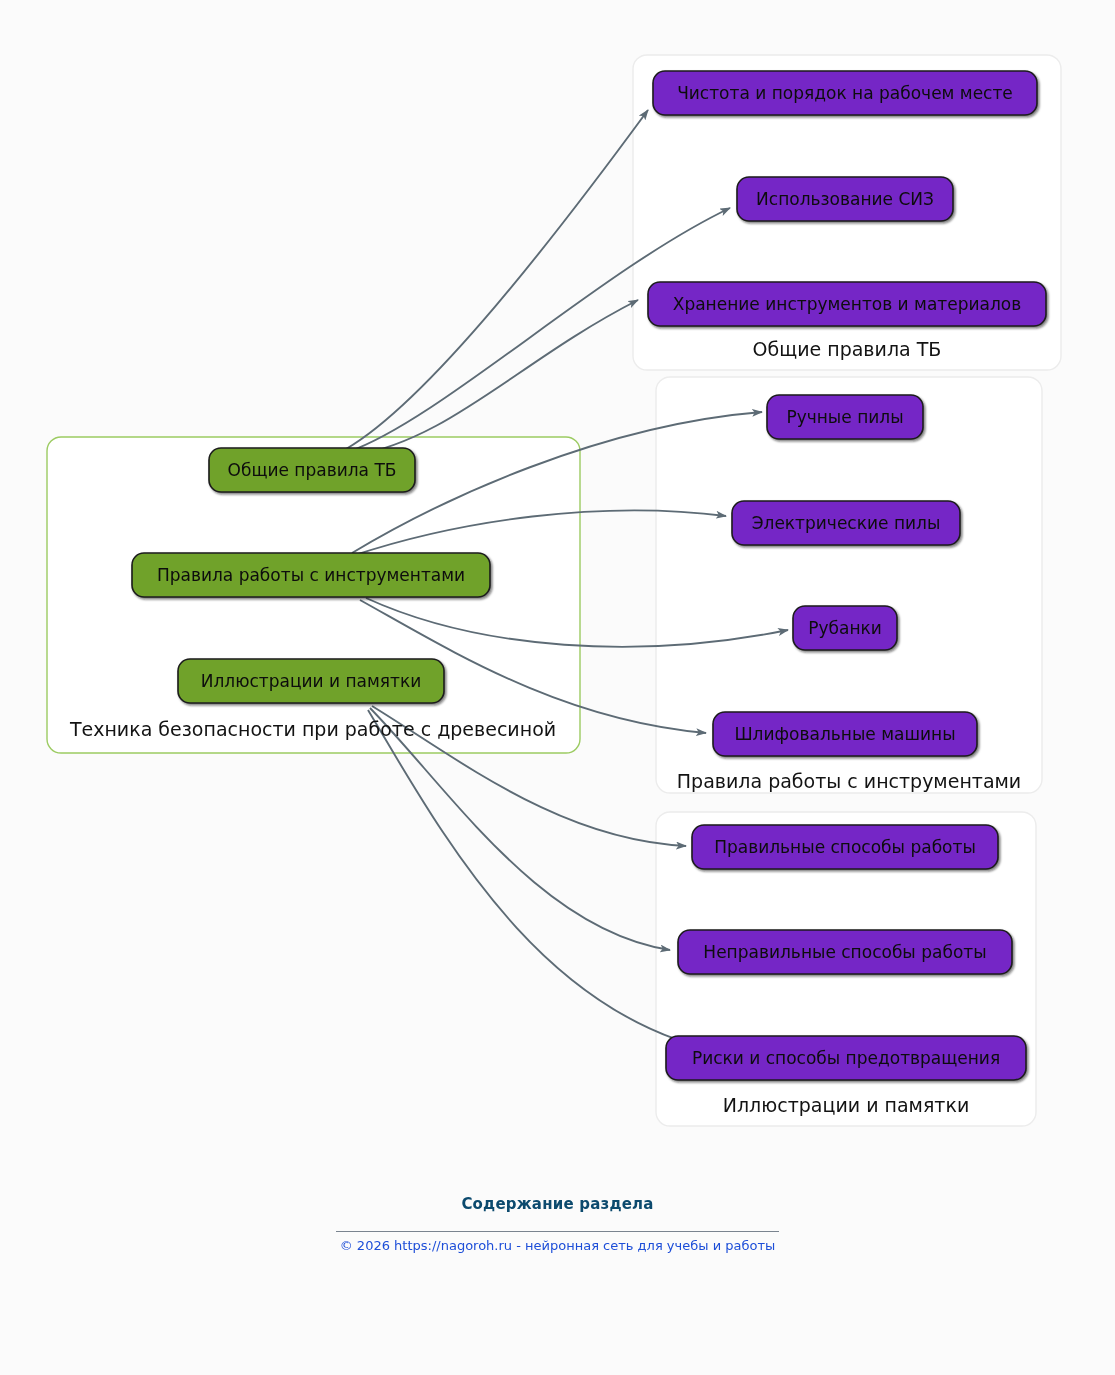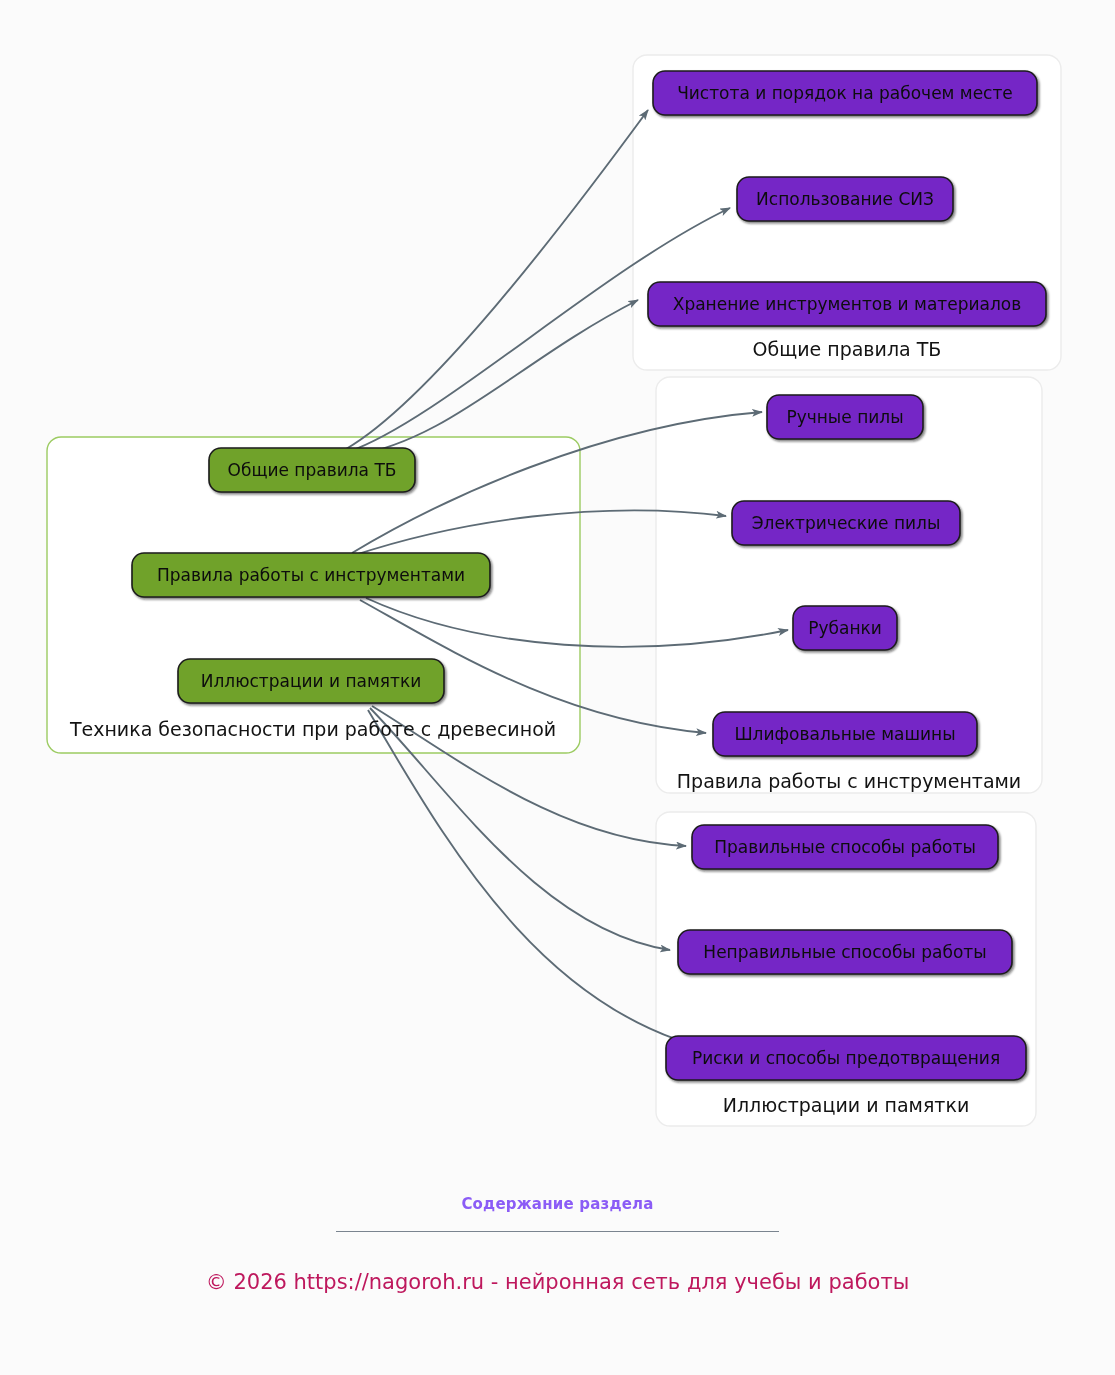--- a/index.html
+++ b/index.html
@@ -70,34 +70,34 @@
     position: absolute;
     left: 0;
     top: 1195px;
     width: 1115px;
     text-align: center;
   }
   .footer-title {
     font-family: "DejaVu Sans", "Liberation Sans", sans-serif;
     font-size: 15px;
     font-weight: bold;
-    color: #8b5cf6;
+    color: #0c4a6e;
     letter-spacing: 0.2px;
   }
   .footer-rule {
     width: 443px;
     height: 0;
     margin: 18px auto 0 auto;
     border-top: 1.6px solid #7a848f;
   }
   .footer-copy {
-    margin-top: 38px;
+    margin-top: 6px;
     font-family: "DejaVu Sans", "Liberation Sans", sans-serif;
-    font-size: 21px;
-    color: #be185d;
+    font-size: 13px;
+    color: #1d4ed8;
   }
 </style>
 </head>
 <body>
 
 <div id="diagram-root">
   <svg id="graph" viewBox="0 0 1115 1180" xmlns="http://www.w3.org/2000/svg">
     <defs>
       <marker id="arrowhead" markerWidth="11" markerHeight="8" refX="10" refY="4" orient="auto" markerUnits="userSpaceOnUse">
         <path d="M 0 0 L 11 4 L 0 8 L 2.6 4 Z" fill="#5d6b75"></path>

